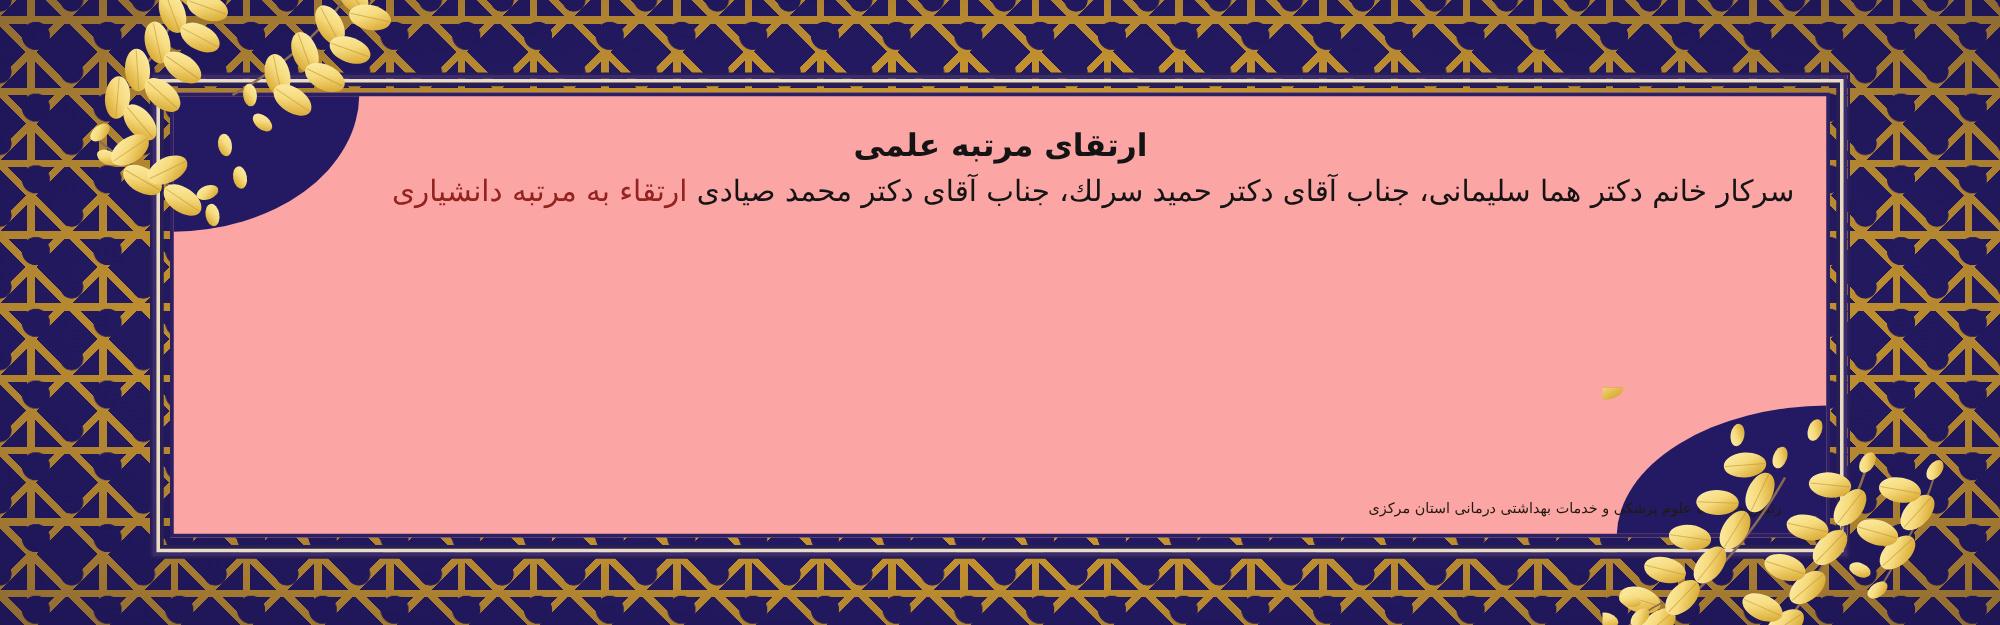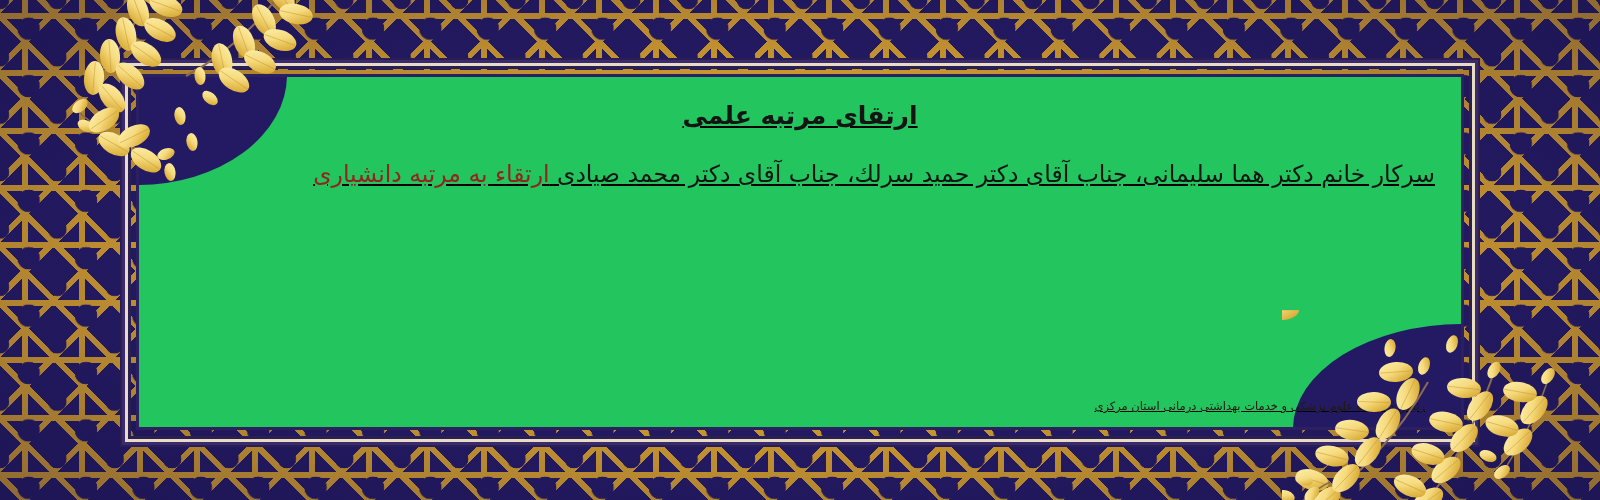--- a/index.html
+++ b/index.html
@@ -71,25 +71,24 @@
       0 0 0 2px #2a1f52,
       inset 0 0 0 3px #e8ddc2,
       inset 0 0 0 6px #2a1f52;
     pointer-events:none;
   }
 
   
   .gold-card{
     position:absolute;
     left:136px;top:74px;right:136px;bottom:70px;
-    background:#22c55e;
+    background:#fca5a5;
     border:3px solid #2c2060;
     box-sizing:border-box;
     overflow:hidden;
-    text-decoration:underline;
   }
   
   .cut-topleft{
     position:absolute;
     left:-2px;top:-2px;
     width:150px;height:110px;
     background:#241a63;
     border-bottom-right-radius:150px 110px;
   }
   .cut-bottomright{
@@ -113,21 +112,21 @@
   .card-title{
     text-align:center;
     color:#141414;
     font-size:25px;
     font-weight:bold;
     line-height:1.2;
     margin-top:10px;
     letter-spacing:0;
   }
   .body-lines{
-    margin-top:26px;
+    margin-top:4px;
     flex:1;
   }
   .body-line{
     color:#141414;
     font-size:23.5px;
     line-height:1.45;
     margin:0 0 22px 0;
     white-space:nowrap;
   }
   .body-line.l1{text-align:right;}

